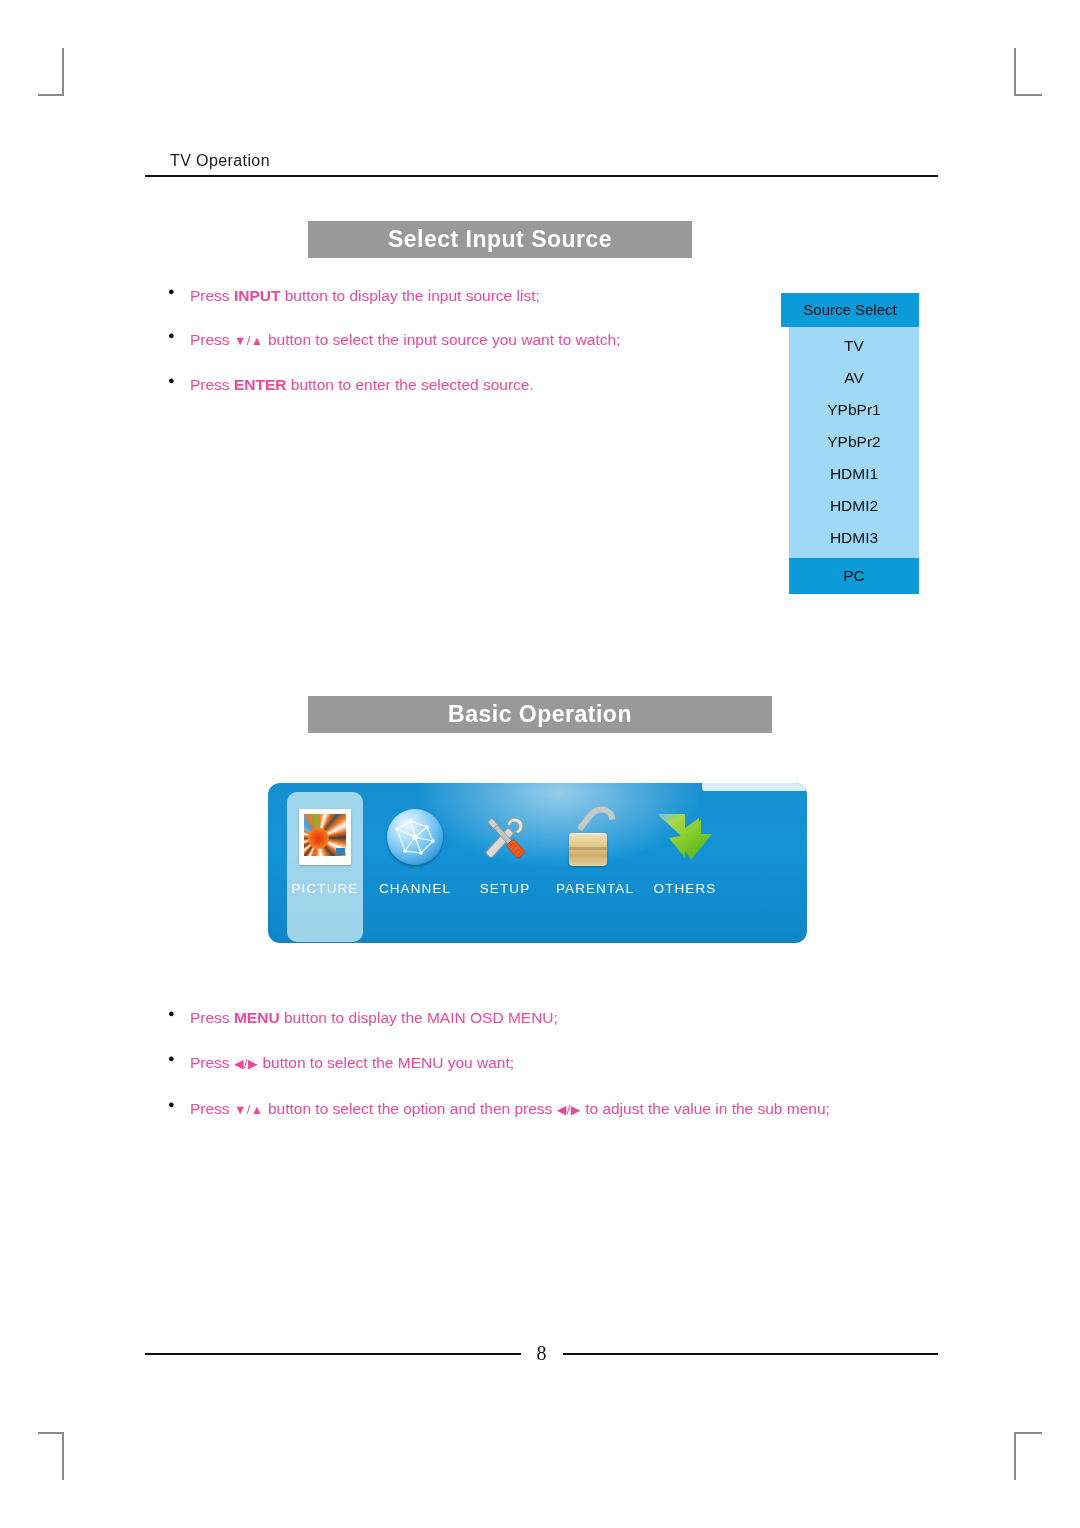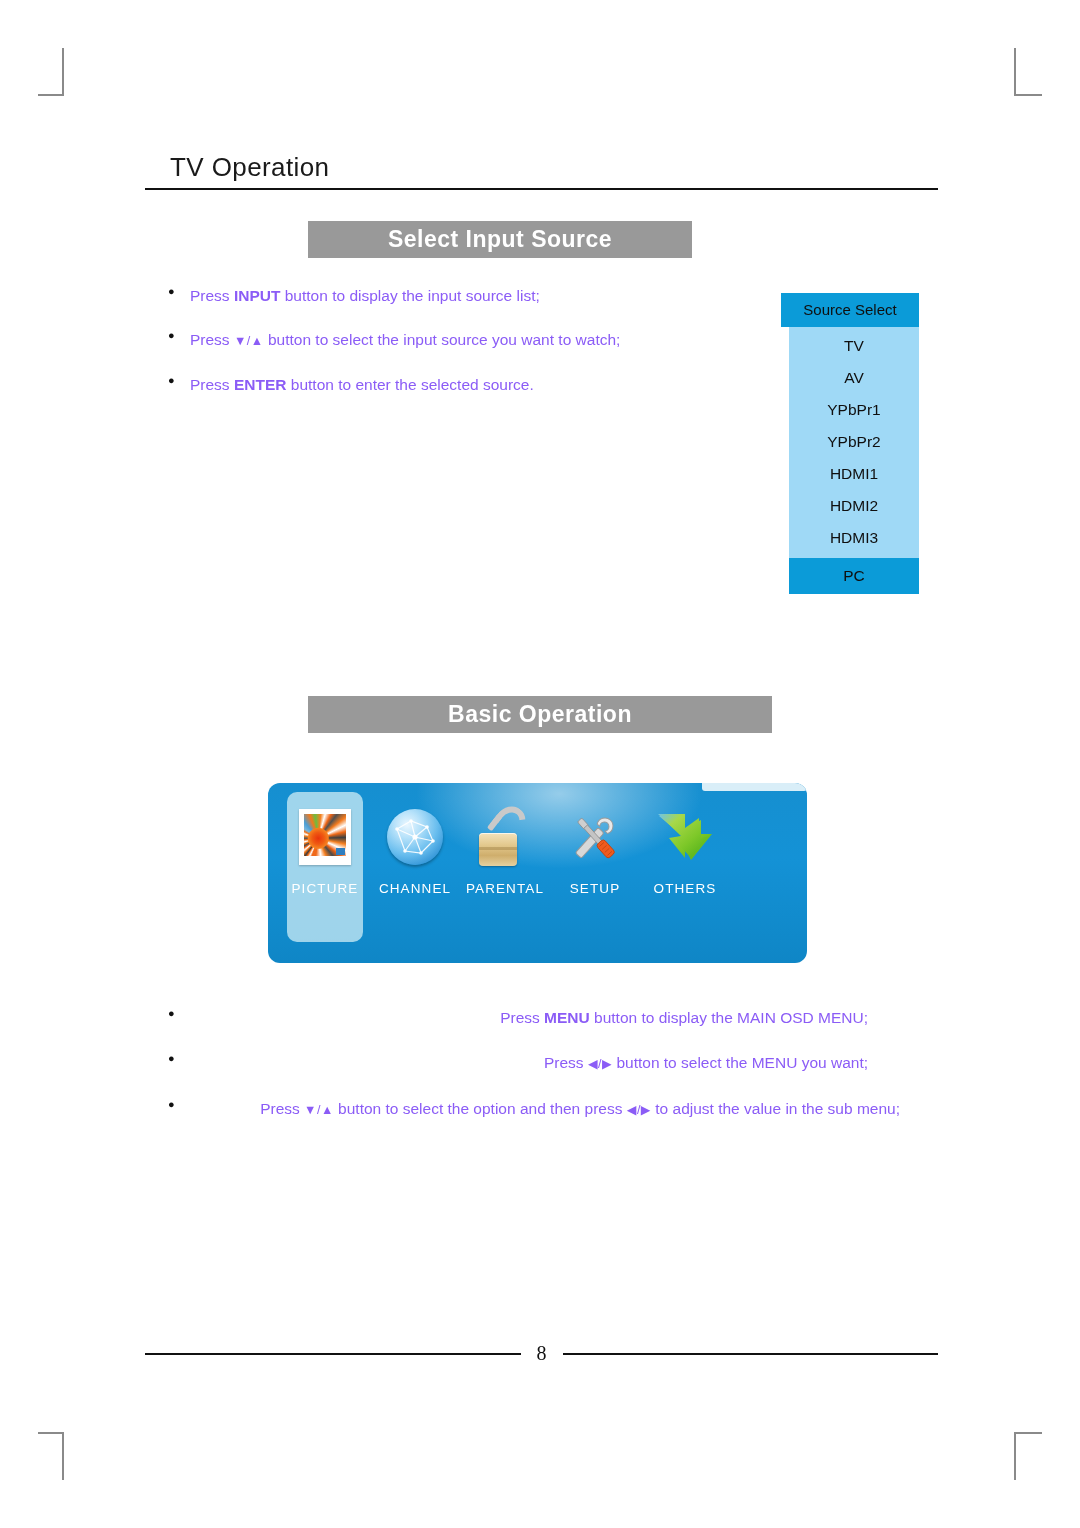--- a/index.html
+++ b/index.html
@@ -37,21 +37,21 @@
   .crop-br .h { left: 14px; top: 0;  width: 28px; }
 
   
   .page-header {
     position: absolute;
     left: 145px;
     top: 152px;
     width: 793px;
   }
   .page-header .title {
-    font-size: 26px;
+    font-size: 16px;
     color: #1a1a1a;
     letter-spacing: 0.4px;
     padding-left: 25px;
     padding-bottom: 5px;
   }
   .page-header .rule {
     height: 2px;
     background: #111111;
     width: 100%;
   }
@@ -86,21 +86,21 @@
   .bullet-list {
     position: absolute;
     list-style: none;
     margin: 0;
     padding: 0;
   }
   .bullet-list li {
     position: relative;
     padding-left: 22px;
     font-size: 15.5px;
-    color: #8b5cf6;
+    color: #ec4899;
     line-height: 1.25;
   }
   .bullet-list li::before {
     content: "\25CF";
     position: absolute;
     left: 0;
     top: -1px;
     font-size: 11px;
     color: #111111;
   }
@@ -114,21 +114,20 @@
     left: 168px;
     top: 286px;
     width: 600px;
   }
   #list-input-source li { margin-bottom: 25px; }
 
   #list-basic-operation {
     left: 168px;
     top: 1008px;
     width: 700px;
-    text-align: right;
   }
   #list-basic-operation li { margin-bottom: 26px; }
   #list-basic-operation li.wide { width: 710px; }
 
   
   #source-select-menu {
     position: absolute;
     left: 781px;
     top: 293px;
     width: 138px;
@@ -156,21 +155,21 @@
     margin-top: 4px;
     padding: 9px 0;
   }
 
   
   #osd-main-menu {
     position: absolute;
     left: 268px;
     top: 783px;
     width: 539px;
-    height: 180px;
+    height: 160px;
     border-radius: 12px;
     background:
       radial-gradient(ellipse 210px 110px at 54% 6%, rgba(255,255,255,0.55) 0%, rgba(255,255,255,0.0) 68%),
       linear-gradient(180deg, #168fd0 0%, #1492d6 42%, #0f86c6 100%);
     overflow: hidden;
   }
   #osd-main-menu .osd-top-tab {
     position: absolute;
     right: 0;
     top: -6px;
@@ -440,29 +439,20 @@
                 <circle cx="18" cy="42" r="1.8"></circle>
                 <circle cx="10" cy="20" r="1.8"></circle>
               </g>
             </svg>
           </span>
         </span>
         <span class="osd-label">CHANNEL</span>
       </div>
       <div class="osd-item">
         <span class="osd-icon">
-          <span class="ic-lock">
-            <span class="shackle"></span>
-            <span class="body"></span>
-          </span>
-        </span>
-        <span class="osd-label">PARENTAL</span>
-      </div>
-      <div class="osd-item">
-        <span class="osd-icon">
           <span class="ic-tools"><svg width="62" height="62" viewBox="0 0 62 62">
               <g transform="rotate(42 31 31)">
                 <rect x="27" y="22" width="8" height="34" rx="2" fill="#d8d8d8" stroke="#9a9a9a" stroke-width="1"></rect>
                 <path d="M24 20 a8 8 0 1 1 14 0 l-3.5 0 a4.6 4.6 0 1 0 -7 0 Z" fill="#e8e8e8" stroke="#9a9a9a" stroke-width="1"></path>
               </g>
               <g transform="rotate(-42 31 31)">
                 <rect x="28" y="8" width="6" height="10" rx="1.5" fill="#cfcfcf" stroke="#8f8f8f" stroke-width="0.8"></rect>
                 <rect x="28.5" y="17" width="5" height="22" fill="#c4c4c4" stroke="#8f8f8f" stroke-width="0.8"></rect>
                 <rect x="26" y="38" width="10" height="18" rx="3" fill="#ef5a1e" stroke="#b8400f" stroke-width="0.8"></rect>
                 <g stroke="#c44a12" stroke-width="0.9">
@@ -471,20 +461,29 @@
                   <line x1="28" y1="49" x2="34" y2="49"></line>
                   <line x1="28" y1="53" x2="34" y2="53"></line>
                 </g>
               </g>
             </svg></span>
         </span>
         <span class="osd-label">SETUP</span>
       </div>
       <div class="osd-item">
         <span class="osd-icon">
+          <span class="ic-lock">
+            <span class="shackle"></span>
+            <span class="body"></span>
+          </span>
+        </span>
+        <span class="osd-label">PARENTAL</span>
+      </div>
+      <div class="osd-item">
+        <span class="osd-icon">
           <span class="ic-arrow"><svg width="60" height="58" viewBox="0 0 60 58">
               <defs>
                 <linearGradient id="ga" x1="0" y1="0" x2="1" y2="1">
                   <stop offset="0%" stop-color="#6fc3e8"></stop>
                   <stop offset="22%" stop-color="#a8d84a"></stop>
                   <stop offset="60%" stop-color="#7ec829"></stop>
                   <stop offset="100%" stop-color="#46ab17"></stop>
                 </linearGradient>
               </defs>
               <path d="M3 6 L30 6 L30 20 L44 10 L44 26 L57 26 L36 52 L30 40 L30 50 L14 30 L26 28 Z" fill="url(#ga)"></path>

